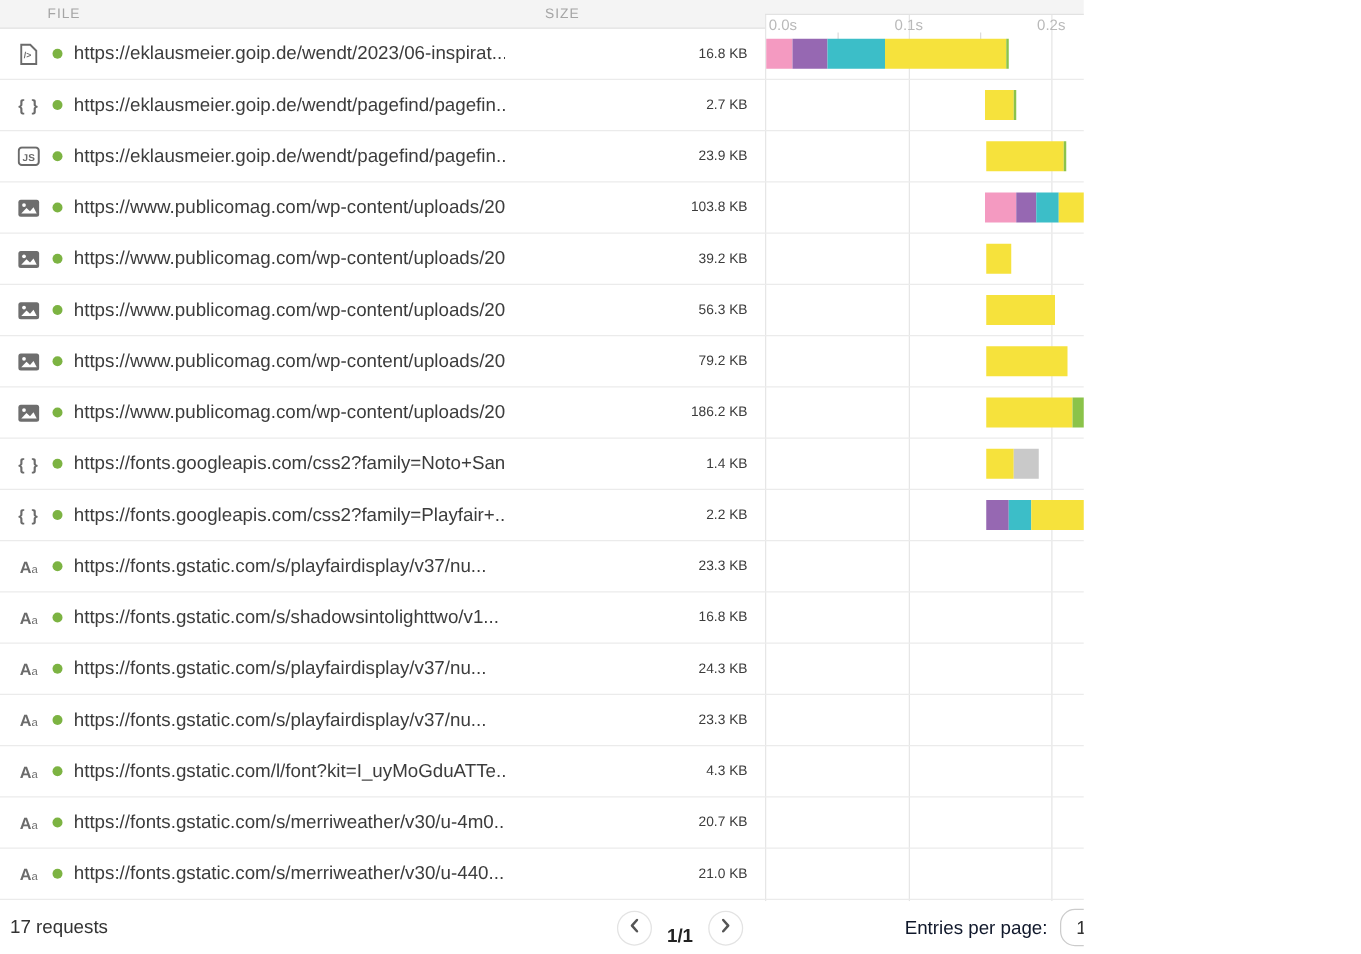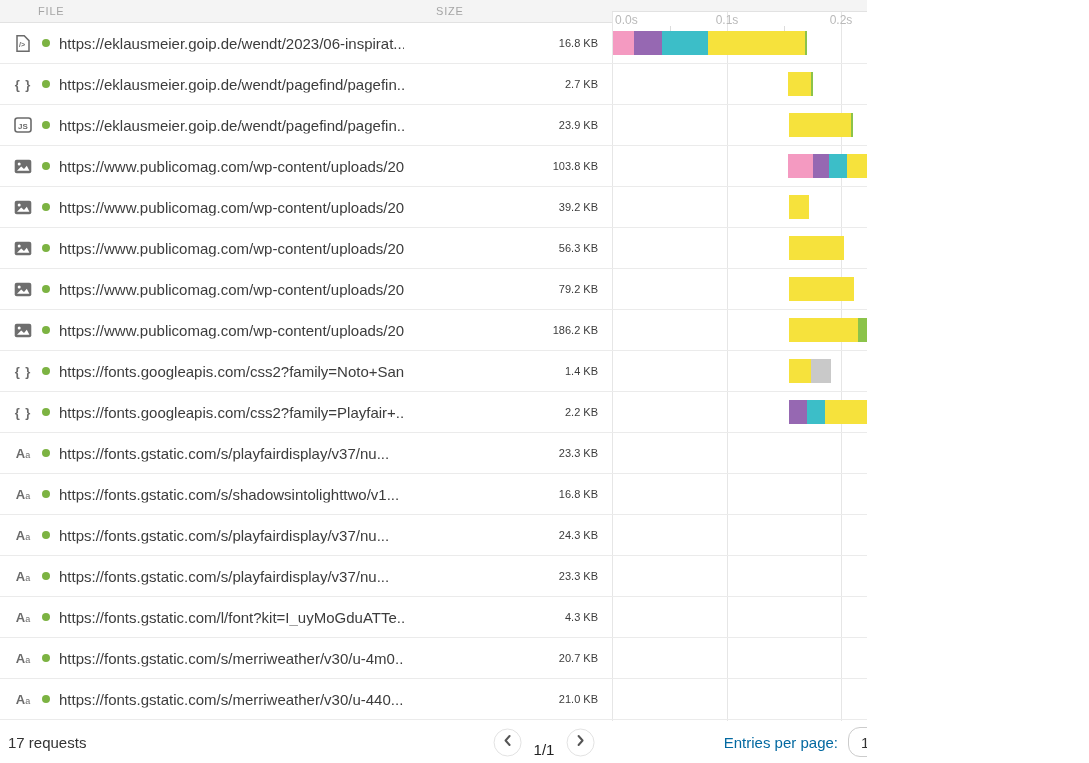--- a/index.html
+++ b/index.html
@@ -37,24 +37,24 @@
   .expand-btn{position:absolute;left:1053px;top:5px;width:30px;height:30px;border-radius:50%;
     border:1px solid #e7e7e7;background:#fff;display:flex;align-items:center;justify-content:center;
     cursor:pointer;z-index:2;padding:0;}
   
   #footer{position:absolute;left:0;top:721px;width:1089px;height:42px;background:#fff;z-index:2;}
   .requests{position:absolute;left:8px;top:50%;transform:translateY(-50%);font-size:15px;color:#333;}
   .pagination{position:absolute;left:544px;top:50%;transform:translate(-50%,-50%);
     display:flex;align-items:center;gap:12px;}
   .page-btn{width:28px;height:28px;border-radius:50%;border:1px solid #e3e3e3;background:#fff;
     display:flex;align-items:center;justify-content:center;cursor:pointer;padding:0;}
-  .page-indicator{font-size:15px;font-weight:normal;color:#222;margin-top:14px;}
+  .page-indicator{font-size:15px;font-weight:bold;color:#222;margin-top:14px;}
   .entries{position:absolute;right:6px;top:50%;transform:translateY(-50%);
     display:flex;align-items:center;gap:10px;}
-  .entries-label{font-size:15px;color:#0369a1;}
+  .entries-label{font-size:15px;color:#0f172a;}
   .input-wrap{position:relative;width:235px;height:30px;}
   .input-wrap input{width:100%;height:100%;box-sizing:border-box;border:1px solid #ccc;border-radius:12px;
     padding:0 30px 0 12px;font-size:15px;color:#333;font-family:inherit;outline:none;
     -moz-appearance:textfield;appearance:textfield;}
   .input-wrap input::-webkit-outer-spin-button,
   .input-wrap input::-webkit-inner-spin-button{-webkit-appearance:none;margin:0;}
   .spinner{position:absolute;right:7px;top:50%;transform:translateY(-50%);
     display:flex;flex-direction:column;gap:2px;cursor:pointer;}
 </style>
 </head>

